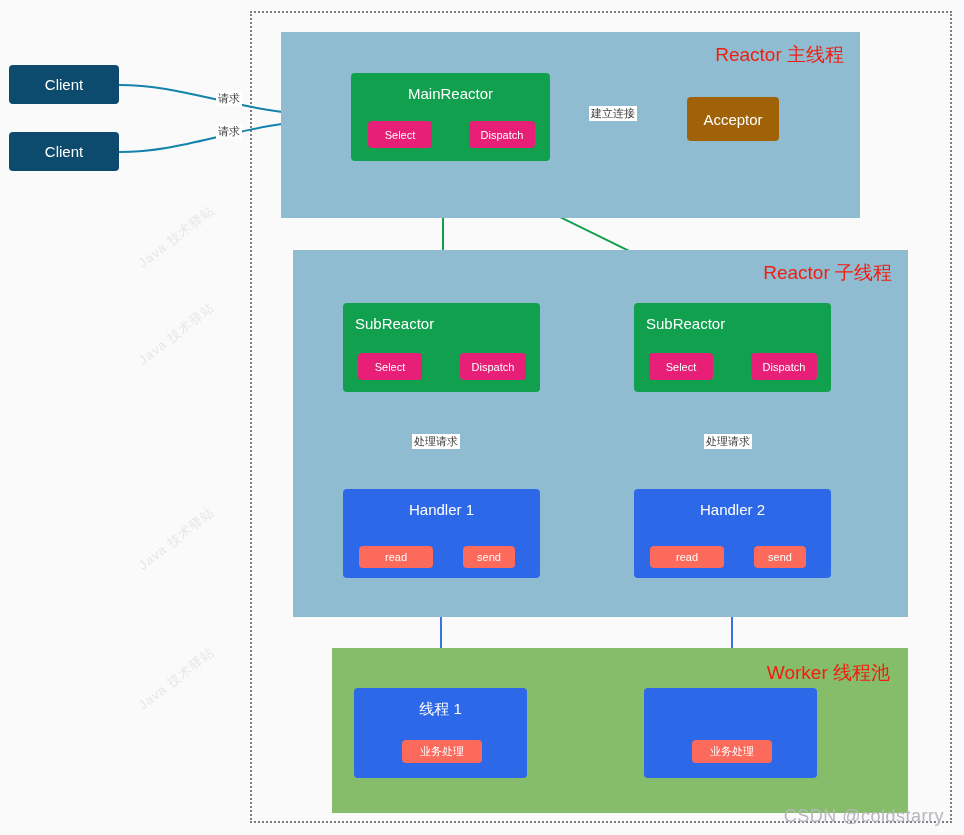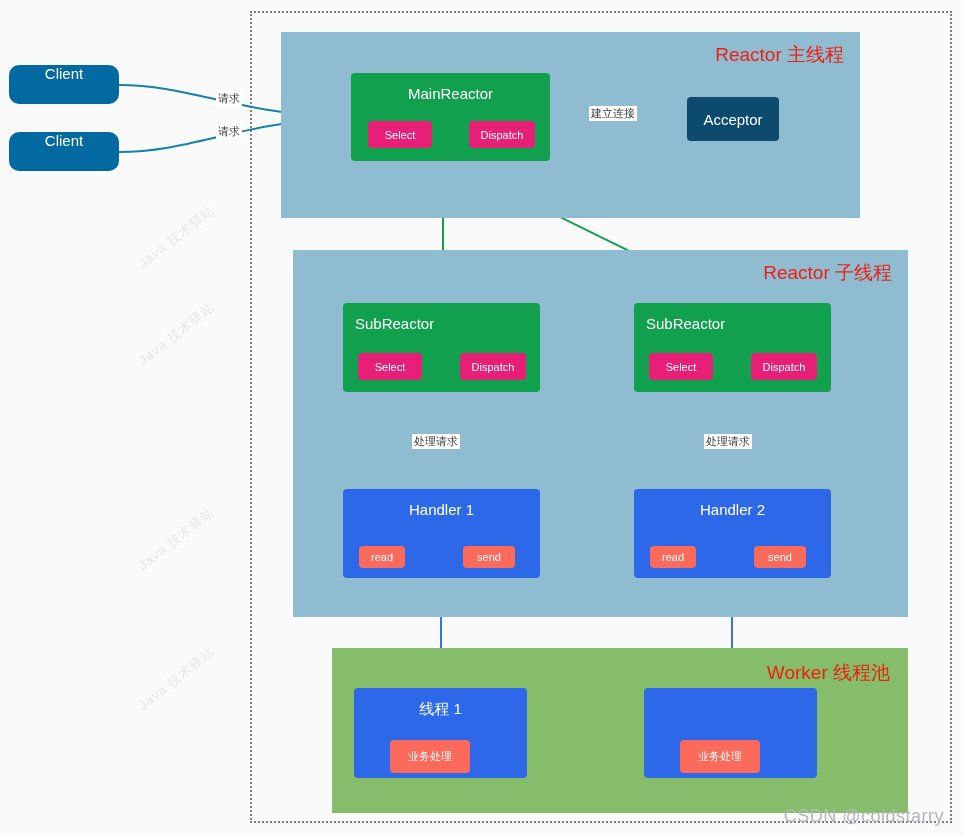--- a/index.html
+++ b/index.html
@@ -52,50 +52,50 @@
   .node-title{
     position:absolute;left:0;right:0;top:12px;
     text-align:center;font-size:15px;color:#fff;white-space:nowrap;
   }
   .chip{
     position:absolute;border-radius:4px;color:#fff;
     font-size:11px;display:flex;align-items:center;justify-content:center;
     white-space:nowrap;
   }
 
-  .client{background:#0369a1;border-radius:10px;width:110px;height:39px;
-          display:flex;align-items:flex-start;justify-content:center;font-size:15px;}
+  .client{background:#0c4a6e;border-radius:4px;width:110px;height:39px;
+          display:flex;align-items:center;justify-content:center;font-size:15px;}
   .client-1{left:9px;top:65px;}
   .client-2{left:9px;top:132px;}
 
   .reactor{background:#11a04d;}
   .main-reactor{left:343px;top:73px;width:199px;height:88px;margin-left:8px;}
   .sub-reactor-1{left:343px;top:303px;width:197px;height:89px;}
   .sub-reactor-2{left:634px;top:303px;width:197px;height:89px;}
 
   .chip-pink{background:#e81f76;}
   .mr-select  {left:17px;top:48px;width:64px;height:27px;}
   .mr-dispatch{left:118px;top:48px;width:66px;height:27px;}
   .sr-select  {left:15px;top:50px;width:64px;height:27px;}
   .sr-dispatch{left:117px;top:50px;width:66px;height:27px;}
 
-  .acceptor{background:#0c4a6e;left:687px;top:97px;width:92px;height:44px;
+  .acceptor{background:#a16207;left:687px;top:97px;width:92px;height:44px;
             display:flex;align-items:center;justify-content:center;font-size:15px;}
 
   .handler{background:#2d68e8;}
   .handler-1{left:343px;top:489px;width:197px;height:89px;}
   .handler-2{left:634px;top:489px;width:197px;height:89px;}
   .chip-red{background:#fb6a5a;}
-  .h-read{left:16px;top:57px;width:46px;height:22px;}
+  .h-read{left:16px;top:57px;width:74px;height:22px;}
   .h-send{left:120px;top:57px;width:52px;height:22px;}
 
   .thread{background:#2d68e8;}
   .thread-1{left:354px;top:688px;width:173px;height:90px;}
   .thread-2{left:644px;top:688px;width:173px;height:90px;}
-  .t-biz{left:36px;top:52px;width:80px;height:33px;}
+  .t-biz{left:48px;top:52px;width:80px;height:23px;}
 
   
   .edge-label{
     position:absolute;background:#ffffff;color:#3a3a3a;
     font-size:11px;padding:1px 2px;white-space:nowrap;line-height:1.15;
   }
   .lbl-req1{left:216px;top:91px;}
   .lbl-req2{left:216px;top:124px;}
   .lbl-conn{left:589px;top:106px;}
   .lbl-proc1{left:412px;top:434px;}

